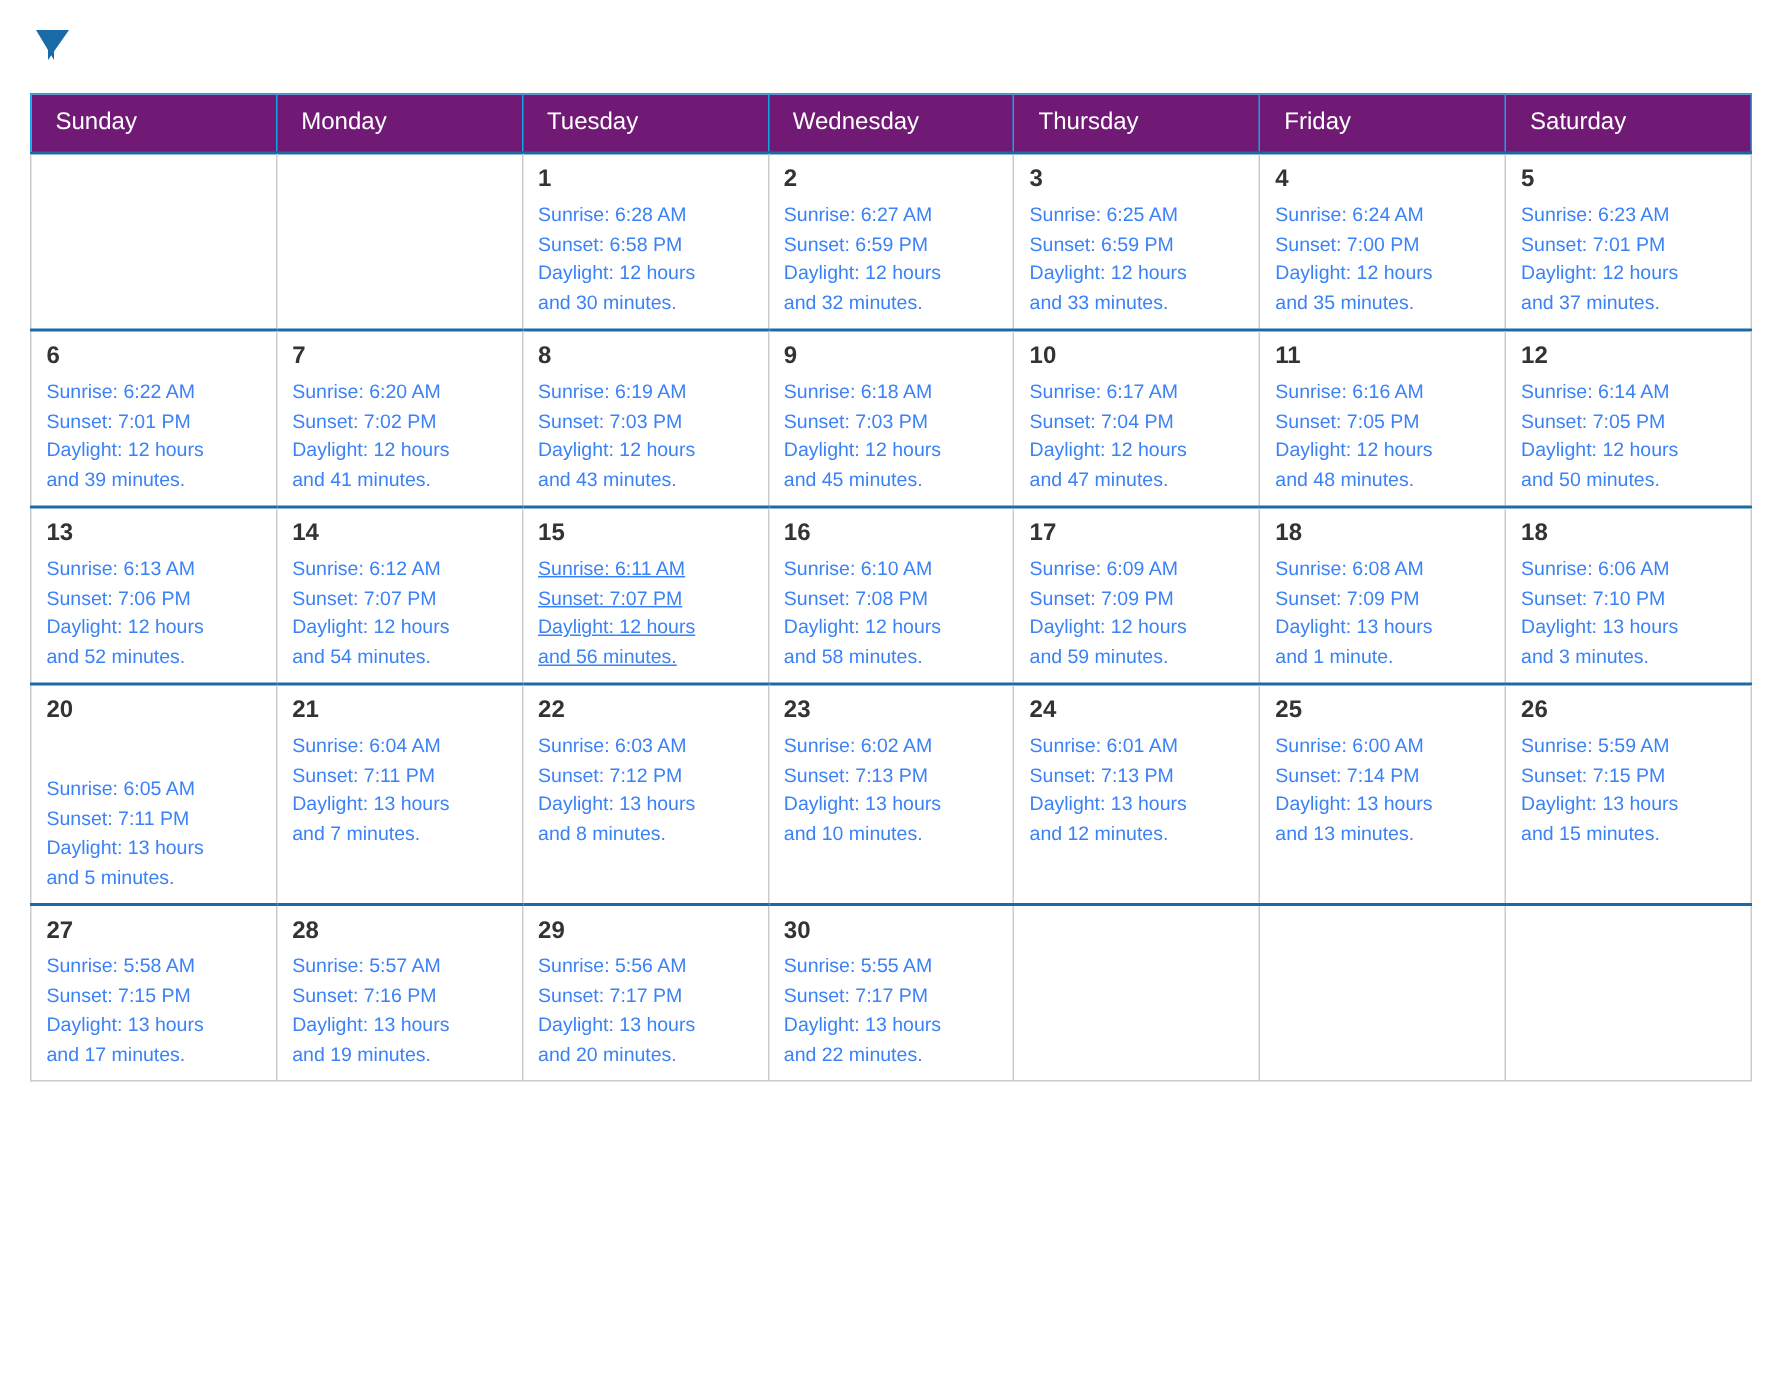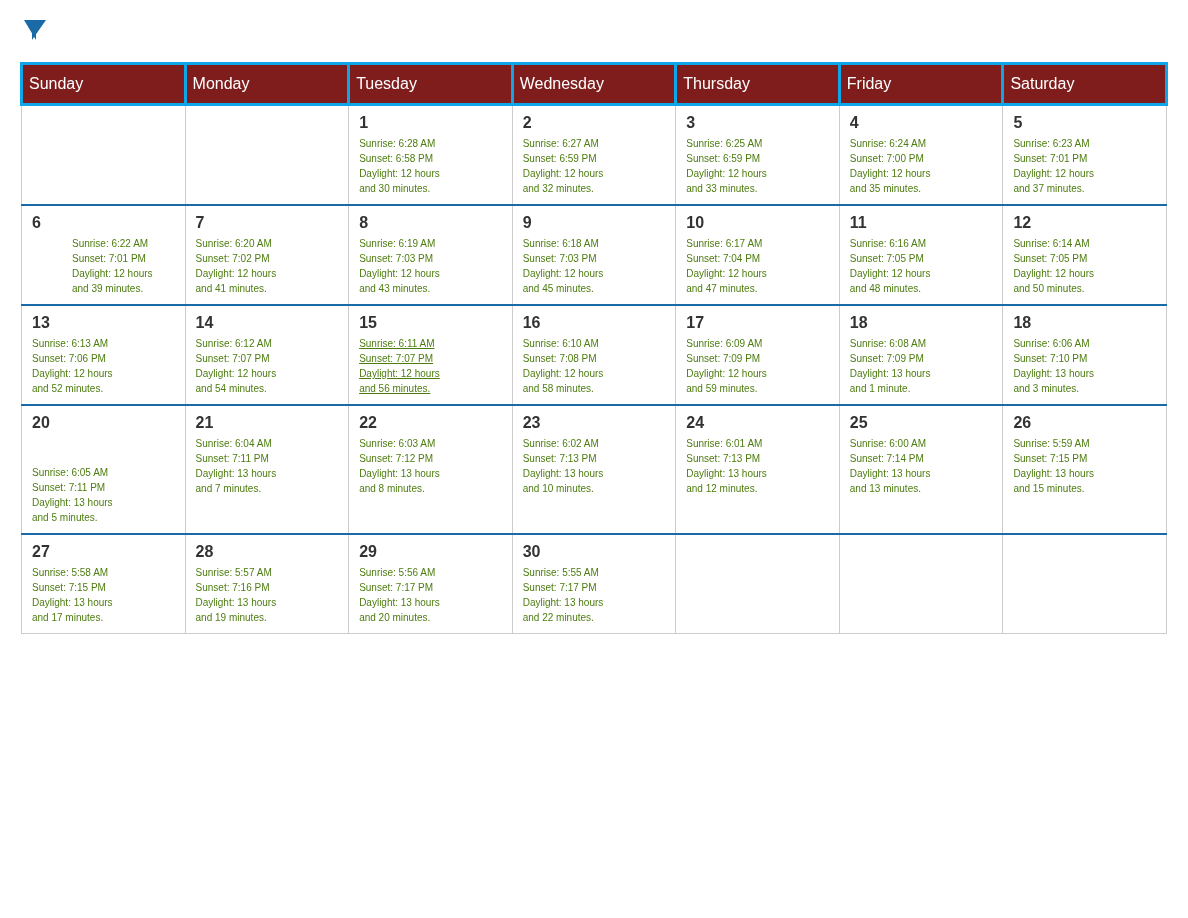--- a/index.html
+++ b/index.html
@@ -38,48 +38,48 @@
     .location-title {
       font-size: 20px;
       color: #444;
       margin-top: 4px;
     }
     .calendar {
       width: 100%;
       border-collapse: collapse;
     }
     .calendar thead tr th {
-      background-color: #7f1d1d;
+      background-color: #701a75;
       color: white;
       font-size: 16px;
       font-weight: normal;
-      padding: 10px 6px;
+      padding: 10px 16px;
       text-align: left;
-      border: 3px solid #0ea5e9;
+      border: 1px solid #0ea5e9;
     }
     .calendar tbody tr td {
       vertical-align: top;
       padding: 8px 10px;
       border: 1px solid #ccc;
       border-top: 2px solid #1a6aa8;
       font-size: 13px;
       color: #333;
       width: 14.28%;
       min-height: 100px;
     }
     .day-number {
       font-size: 16px;
       font-weight: bold;
       margin-bottom: 4px;
       display: block;
     }
     .day-info {
-      font-size: 10px;
+      font-size: 13px;
       line-height: 1.5;
-      color: #4d7c0f;
+      color: #3b82f6;
     }
     .empty-cell {
       background: #fff;
     }
     .logo-wrapper {
       display: flex;
       flex-direction: column;
     }
     .logo-line1 {
       display: flex;
@@ -187,21 +187,21 @@
           <span class="day-number">5</span>
           <div class="day-info" style="white-space: pre-line;">Sunrise: 6:23 AM
 Sunset: 7:01 PM
 Daylight: 12 hours
 and 37 minutes.</div>
         </td>
       </tr>
       <tr>
         <td>
           <span class="day-number">6</span>
-          <div class="day-info" style="white-space: pre-line; margin-left: 40px;">Sunrise: 6:22 AM
+          <div class="day-info" style="white-space: pre-line;">Sunrise: 6:22 AM
 Sunset: 7:01 PM
 Daylight: 12 hours
 and 39 minutes.</div>
         </td>
         <td>
           <span class="day-number">7</span>
           <div class="day-info" style="white-space: pre-line;">Sunrise: 6:20 AM
 Sunset: 7:02 PM
 Daylight: 12 hours
 and 41 minutes.</div>

